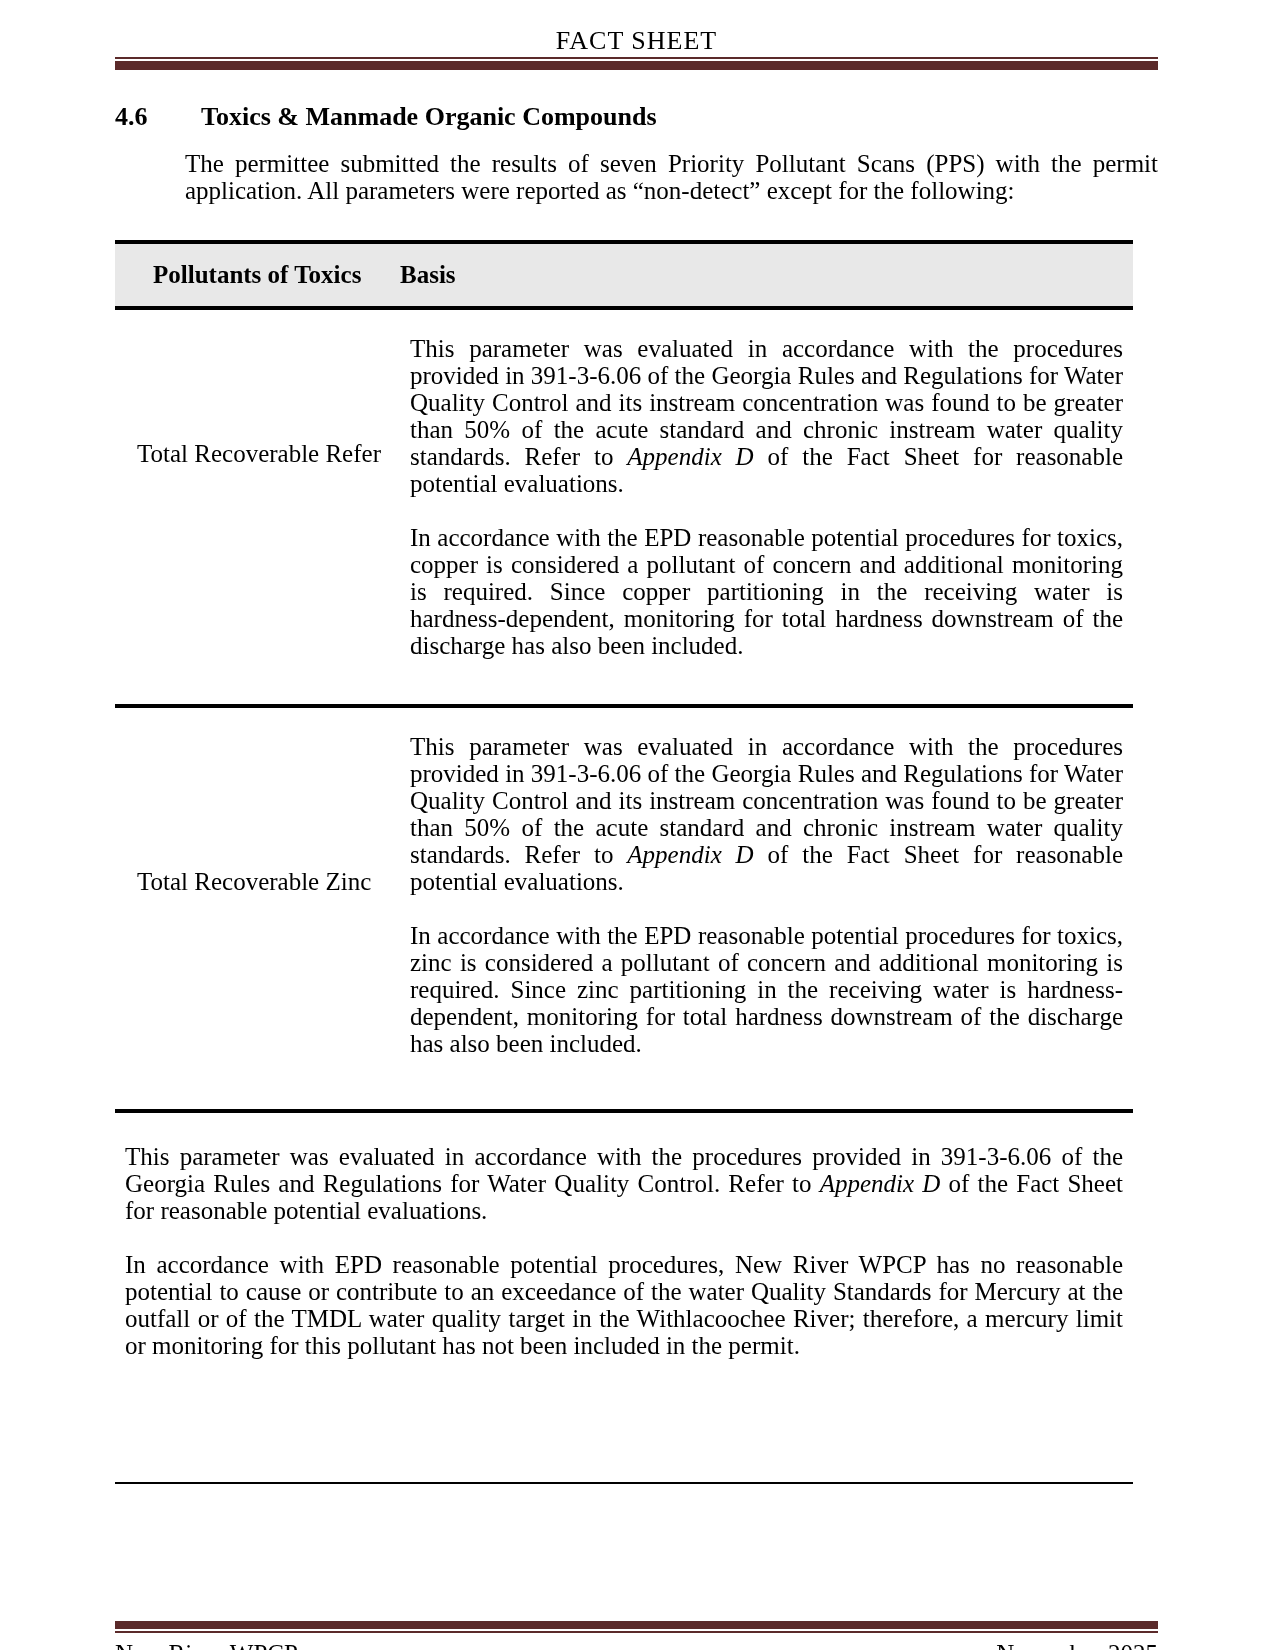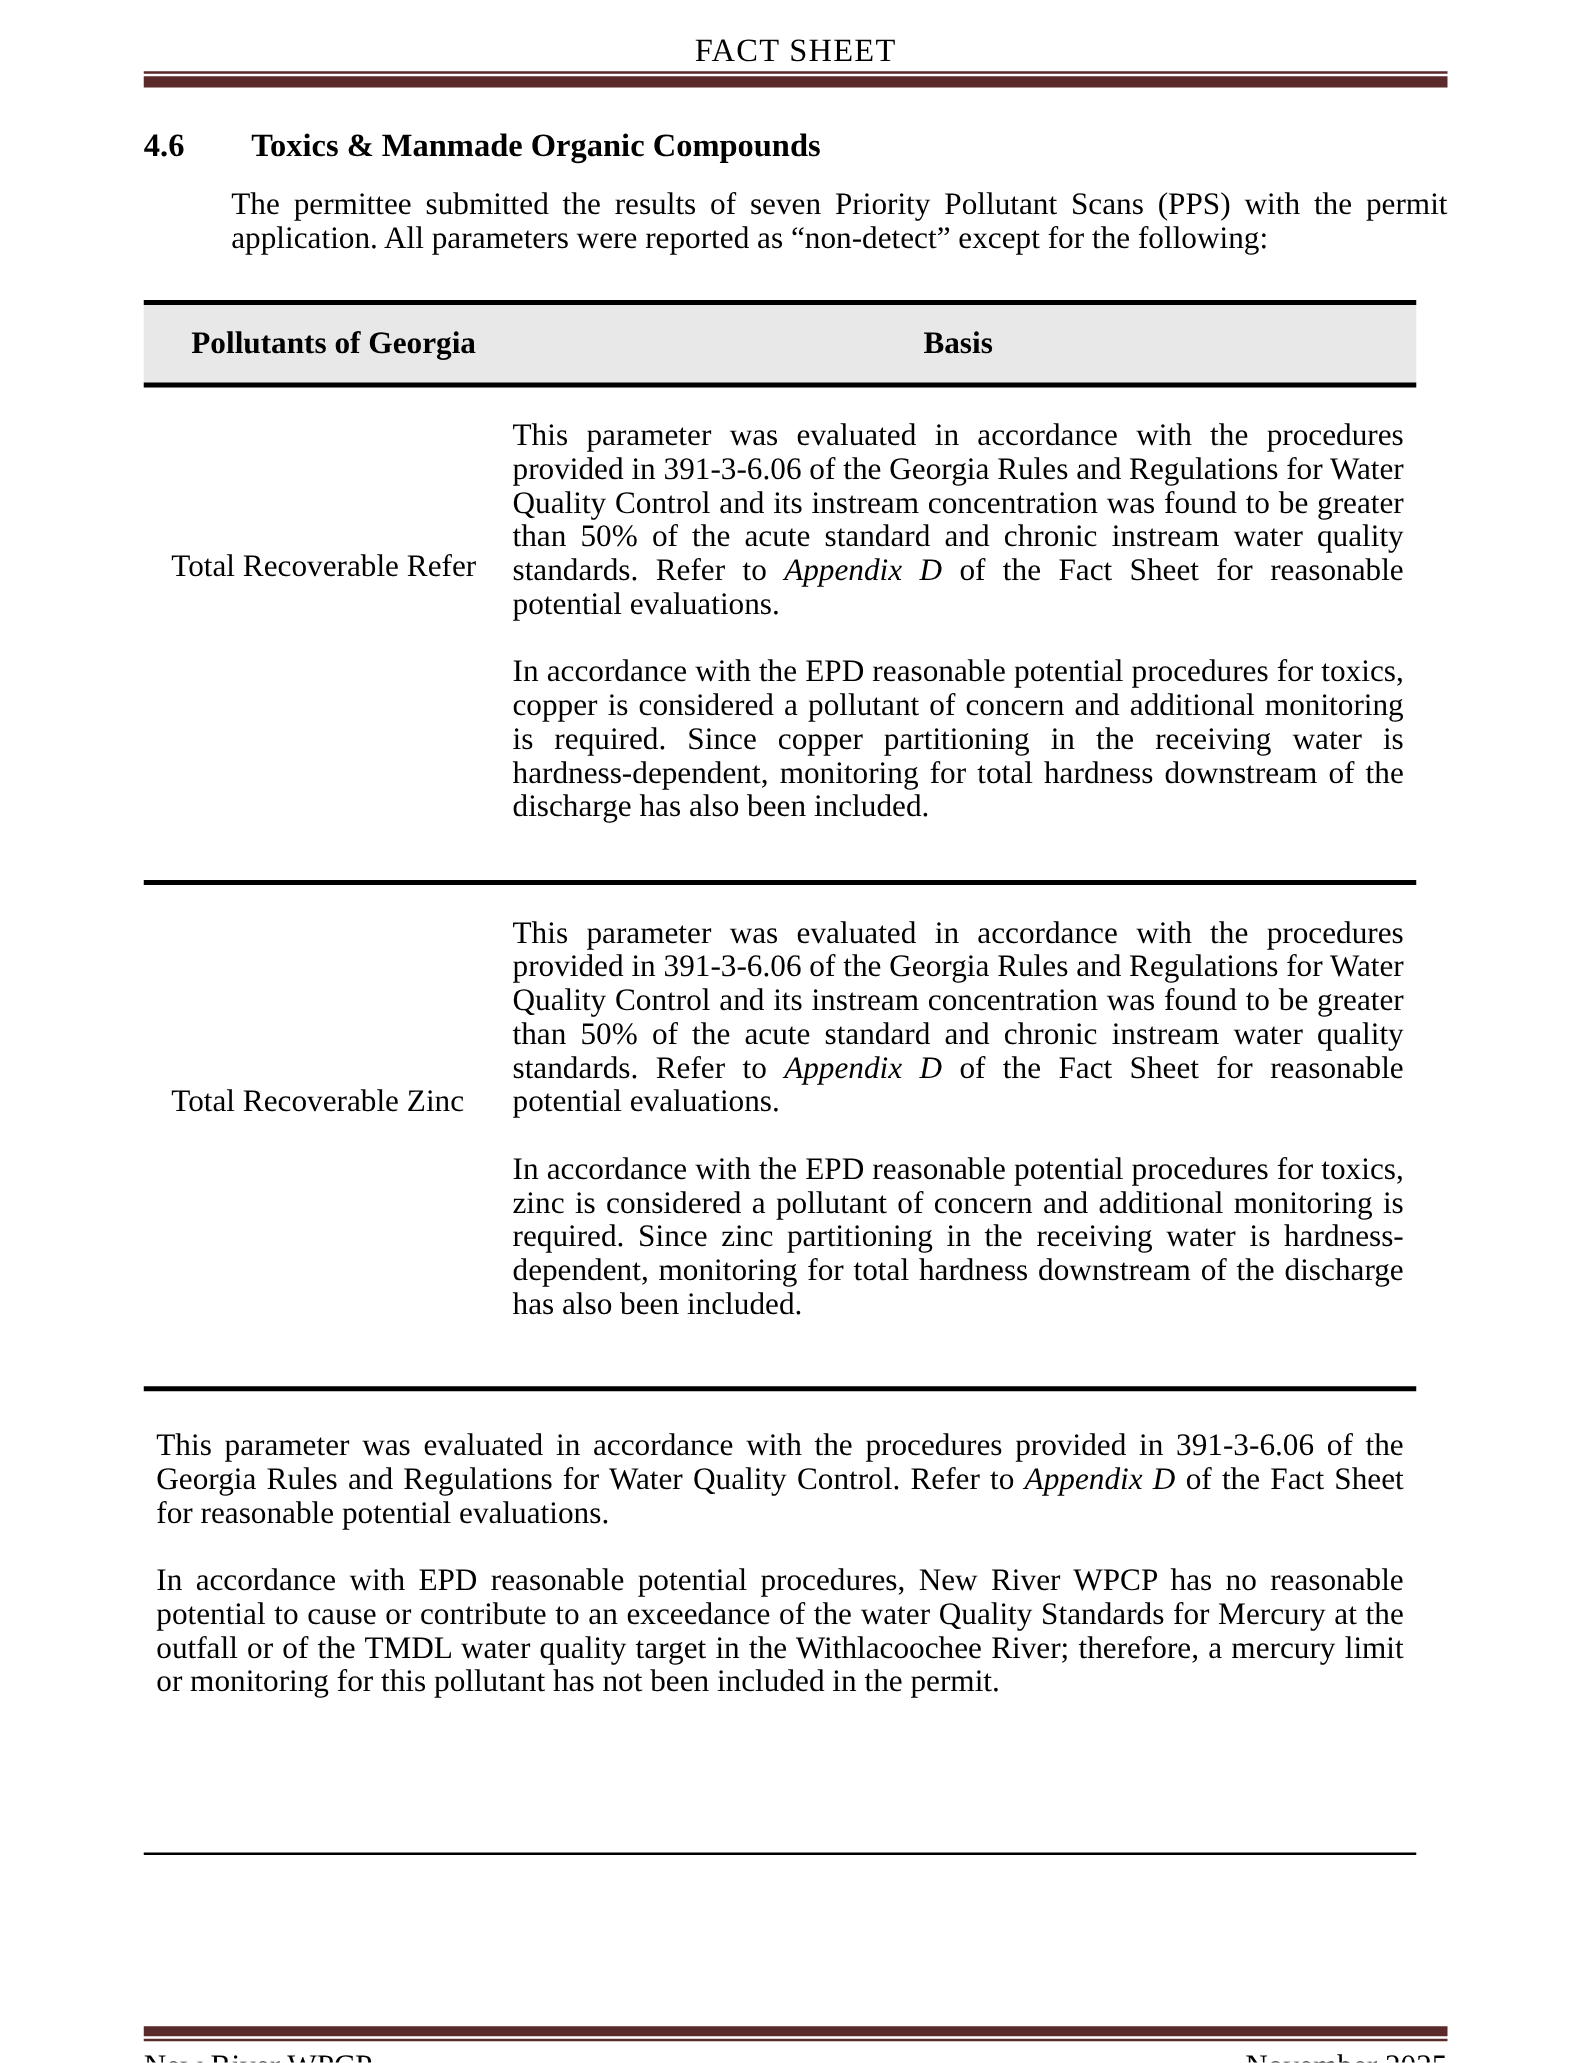--- a/index.html
+++ b/index.html
@@ -59,21 +59,21 @@
     align-items: center;
     height: 66px;
     background: #e8e8e8;
     border-bottom: 4px solid #000;
     font-weight: bold;
     font-size: 25px;
   }
   .col1 { width: 285px; flex: none; }
   .col2 { flex: 1; }
   .tbl-header .col1 { padding-left: 38px; }
-  .tbl-header .col2 { text-align: center; }
+  .tbl-header .col2 { }
 
   .tbl-row { display: flex; border-bottom: 4px solid #000; }
   .tbl-row:last-child { border-bottom: 2px solid #000; }
 
   .tbl-row .col1 {
     padding-left: 22px;
     font-size: 25px;
     line-height: 27px;
   }
   .row-copper  { min-height: 398px; }
@@ -127,21 +127,21 @@
     <div class="section-heading">
       <span class="section-number">4.6</span>
       <span class="section-title">Toxics &amp; Manmade Organic Compounds</span>
     </div>
 
     <p class="intro">The permittee submitted the results of seven Priority Pollutant Scans (PPS) with the permit application.  All parameters were reported as “non-detect” except for the following:</p>
 
     <div class="tbl">
 
       <div class="tbl-header">
-        <div class="col1">Pollutants of Georgia</div>
+        <div class="col1">Pollutants of Toxics</div>
         <div class="col2">Basis</div>
       </div>
 
       <div class="tbl-row row-copper">
         <div class="col1">
           <span>Total Recoverable Refer</span>
         </div>
         <div class="col2">
           <p class="basis-p1"><span>This parameter was evaluated in accordance with the procedures provided in 391-3-6.06 of the Georgia Rules and Regulations for Water Quality Control and its instream concentration was found to be greater than 50% of the acute standard and chronic instream water quality standards.  Refer to </span><i>Appendix D</i><span> of the Fact Sheet for reasonable potential evaluations.</span></p>
           <p class="basis-p2">In accordance with the EPD reasonable potential procedures for toxics, copper is considered a pollutant of concern and additional monitoring is required.  Since copper partitioning in the receiving water is hardness-dependent, monitoring for total hardness downstream of the discharge has also been included.</p>

